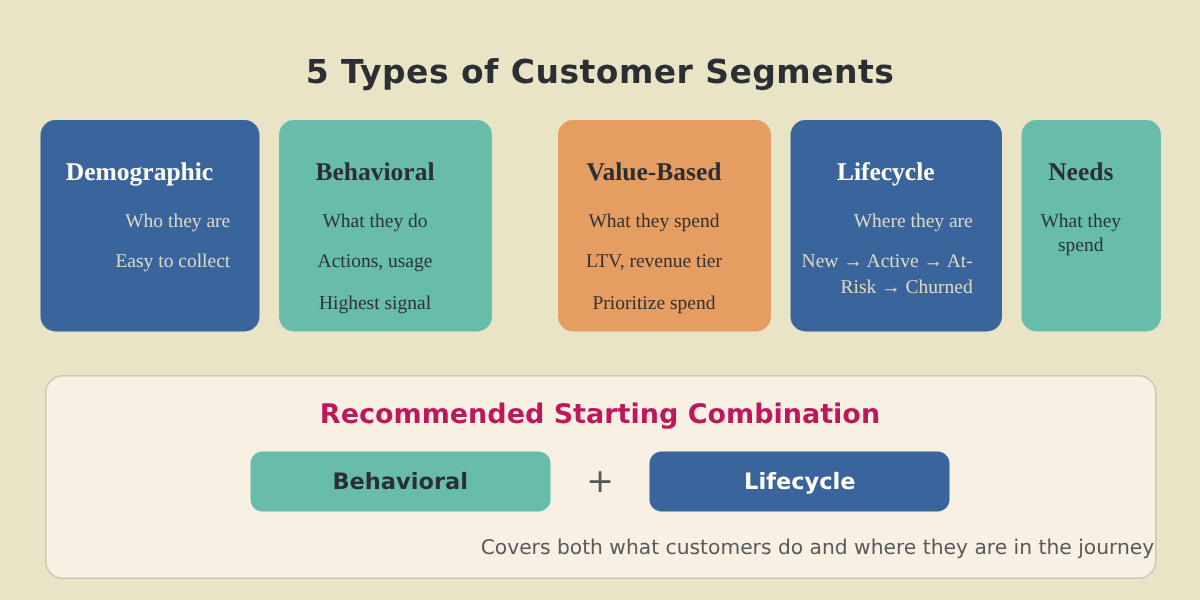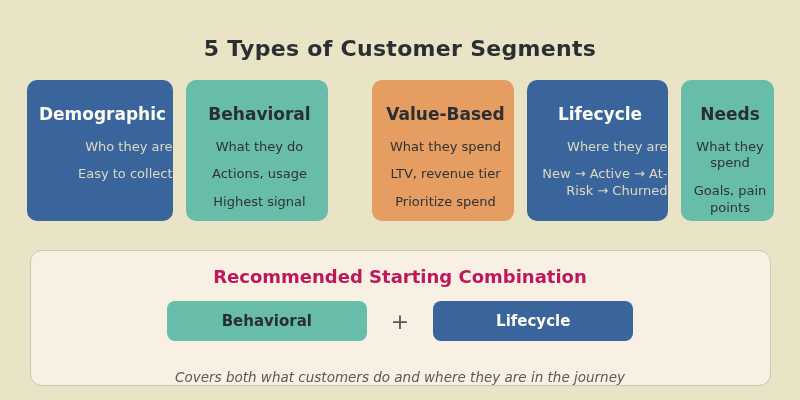--- a/index.html
+++ b/index.html
@@ -20,22 +20,23 @@
     display: flex;
     justify-content: center;
     align-items: stretch;
     gap: 13px;
     margin-top: 19px;
     height: 141px;
   }
   .card {
     box-sizing: border-box;
     border-radius: 10px;
-    padding: 25px 0 0 6px;
+    padding: 25px 19px 0 6px;
     text-align: center;
+    font-family: Liberation Serif, serif;
   }
   .card.w1 { width: 146px; }
   .card.w2 { width: 142px; }
   .card.w3 { width: 142px; margin-left: 31px; }
   .card.w4 { width: 141px; }
   .card.w5 { width: 93px; }
   .card.blue   { background: #3a649c; }
   .card.teal   { background: #68bcaa; }
   .card.orange { background: #e59d62; }
   .card-title {
@@ -83,25 +84,24 @@
     text-align: center;
   }
   .pill.teal { background: #68bcaa; color: #2b2f33; }
   .pill.blue { background: #3a649c; color: #fdfcf2; }
   .plus {
     font-size: 22px;
     color: #55565a;
     font-weight: 400;
   }
   .panel-caption {
-    margin: 12px; padding-top: 16px;
-    text-align: center;
+    margin: 0; padding-top: 16px;
+    text-align: right;
     font-size: 13.5px;
     color: #58595a;
-    font-style: italic;
   }
 </style>
 </head>
 <body>
 
 <h1 class="page-title">5 Types of Customer Segments</h1>
 
 <div class="cards-row">
 
   <div class="card blue w1">
@@ -126,21 +126,20 @@
 
   <div class="card blue w4">
     <div class="card-title">Lifecycle</div>
     <p class="card-subtitle">Where they are</p>
     <p class="card-detail">New → Active → At-Risk → Churned</p>
   </div>
 
   <div class="card teal w5">
     <div class="card-title">Needs</div>
     <p class="card-subtitle">What they spend</p>
-    <p class="card-detail">Goals, pain points</p>
   </div>
 
 </div>
 
 <div class="panel">
   <h2 class="panel-heading">Recommended Starting Combination</h2>
   <div class="combo-row">
     <div class="pill teal">Behavioral</div>
     <div class="plus">+</div>
     <div class="pill blue">Lifecycle</div>

